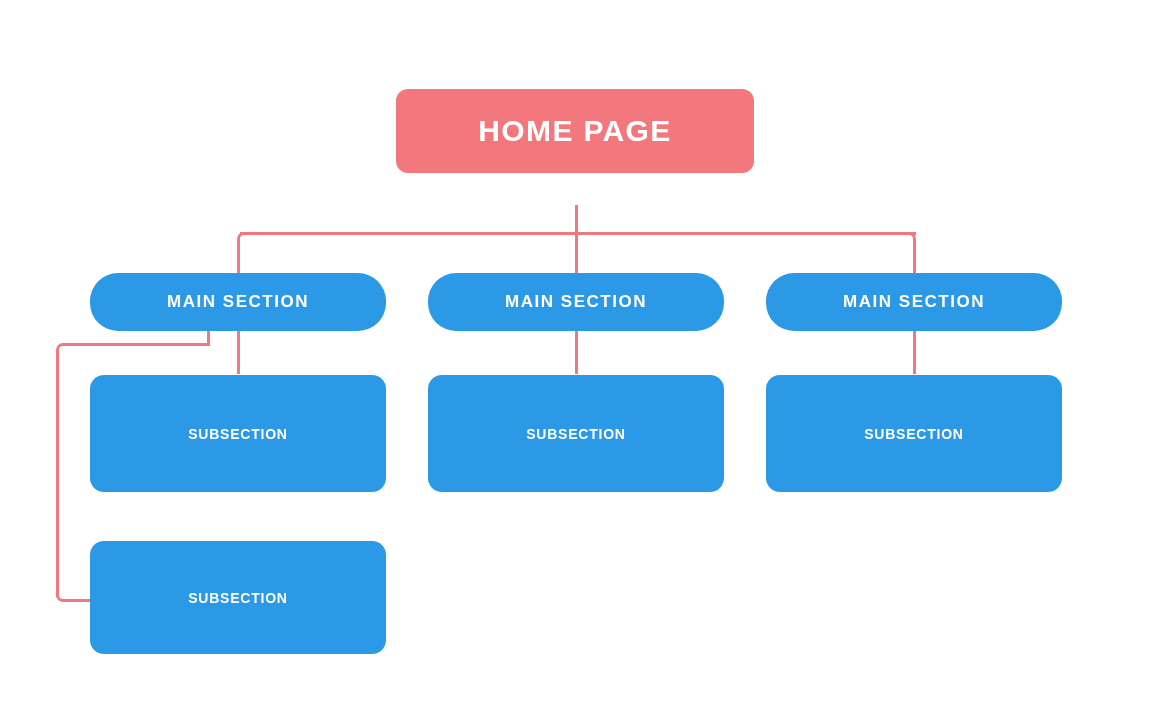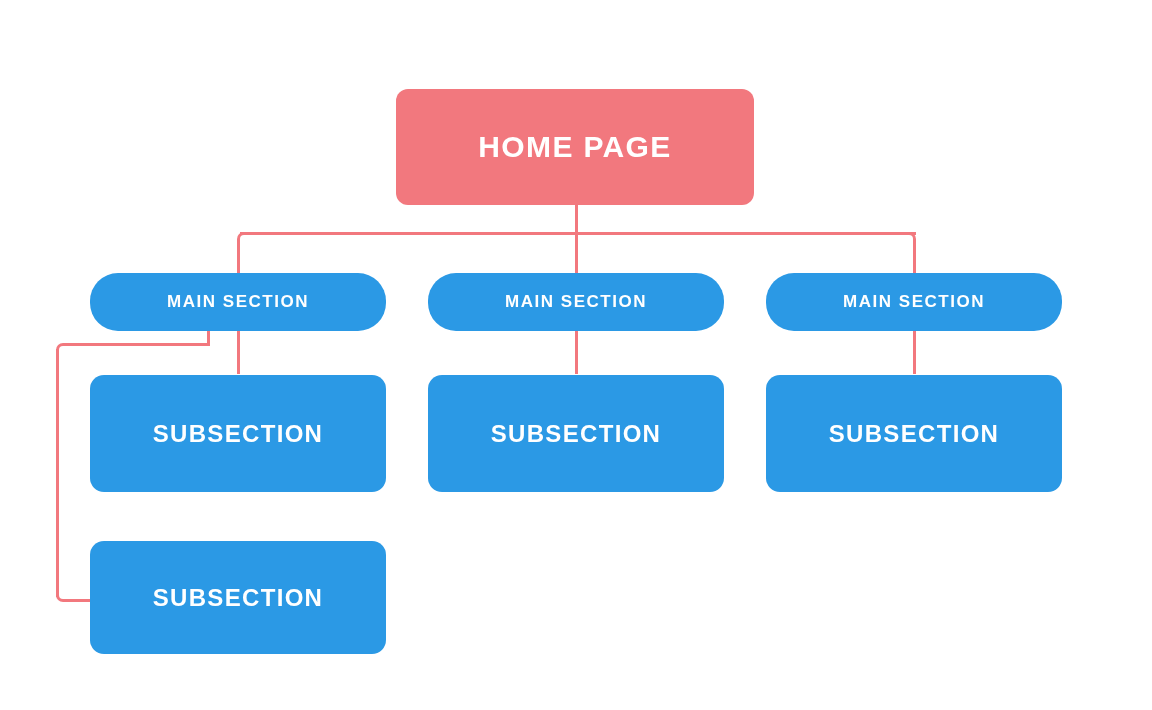--- a/index.html
+++ b/index.html
@@ -43,21 +43,21 @@
   .node-main {
     background: #2B99E5;
     border-radius: 28px;
     font-size: 17px;
     letter-spacing: 0.09em;
   }
 
   .node-sub {
     background: #2B99E5;
     border-radius: 14px;
-    font-size: 24px;
+    font-size: 14px;
     letter-spacing: 0.055em;
   }
 
   
   .conn {
     position: absolute;
     background: #F2787E;
   }
   .conn-v { width: 3px; }
   .conn-h { height: 3px; }
@@ -103,21 +103,21 @@
 
   <div class="conn conn-v" style="left:207px; top:331px; height:15px;"></div>
   <div class="elbow elbow-tl" style="left:56px; top:343px; width:154px; height:12px;"></div>
   <div class="conn conn-v" style="left:56px; top:349px; height:248px;"></div>
   <div class="elbow elbow-bl" style="left:56px; top:590px; width:36px; height:12px;"></div>
 
   <div class="conn conn-v" style="left:575px; top:331px; height:43px;"></div>
 
   <div class="conn conn-v" style="left:913px; top:331px; height:43px;"></div>
 
-  <div class="node node-home" style="left:396px; top:89px; width:358px; height:116px;">HOME PAGE</div>
+  <div class="node node-home" style="left:396px; top:89px; width:358px; height:84px;">HOME PAGE</div>
 
   <div class="node node-main" style="left:90px; top:273px; width:296px; height:58px;">MAIN SECTION</div>
 
   <div class="node node-main" style="left:428px; top:273px; width:296px; height:58px;">MAIN SECTION</div>
 
   <div class="node node-main" style="left:766px; top:273px; width:296px; height:58px;">MAIN SECTION</div>
 
   <div class="node node-sub" style="left:90px; top:375px; width:296px; height:117px;">SUBSECTION</div>
 
   <div class="node node-sub" style="left:428px; top:375px; width:296px; height:117px;">SUBSECTION</div>

